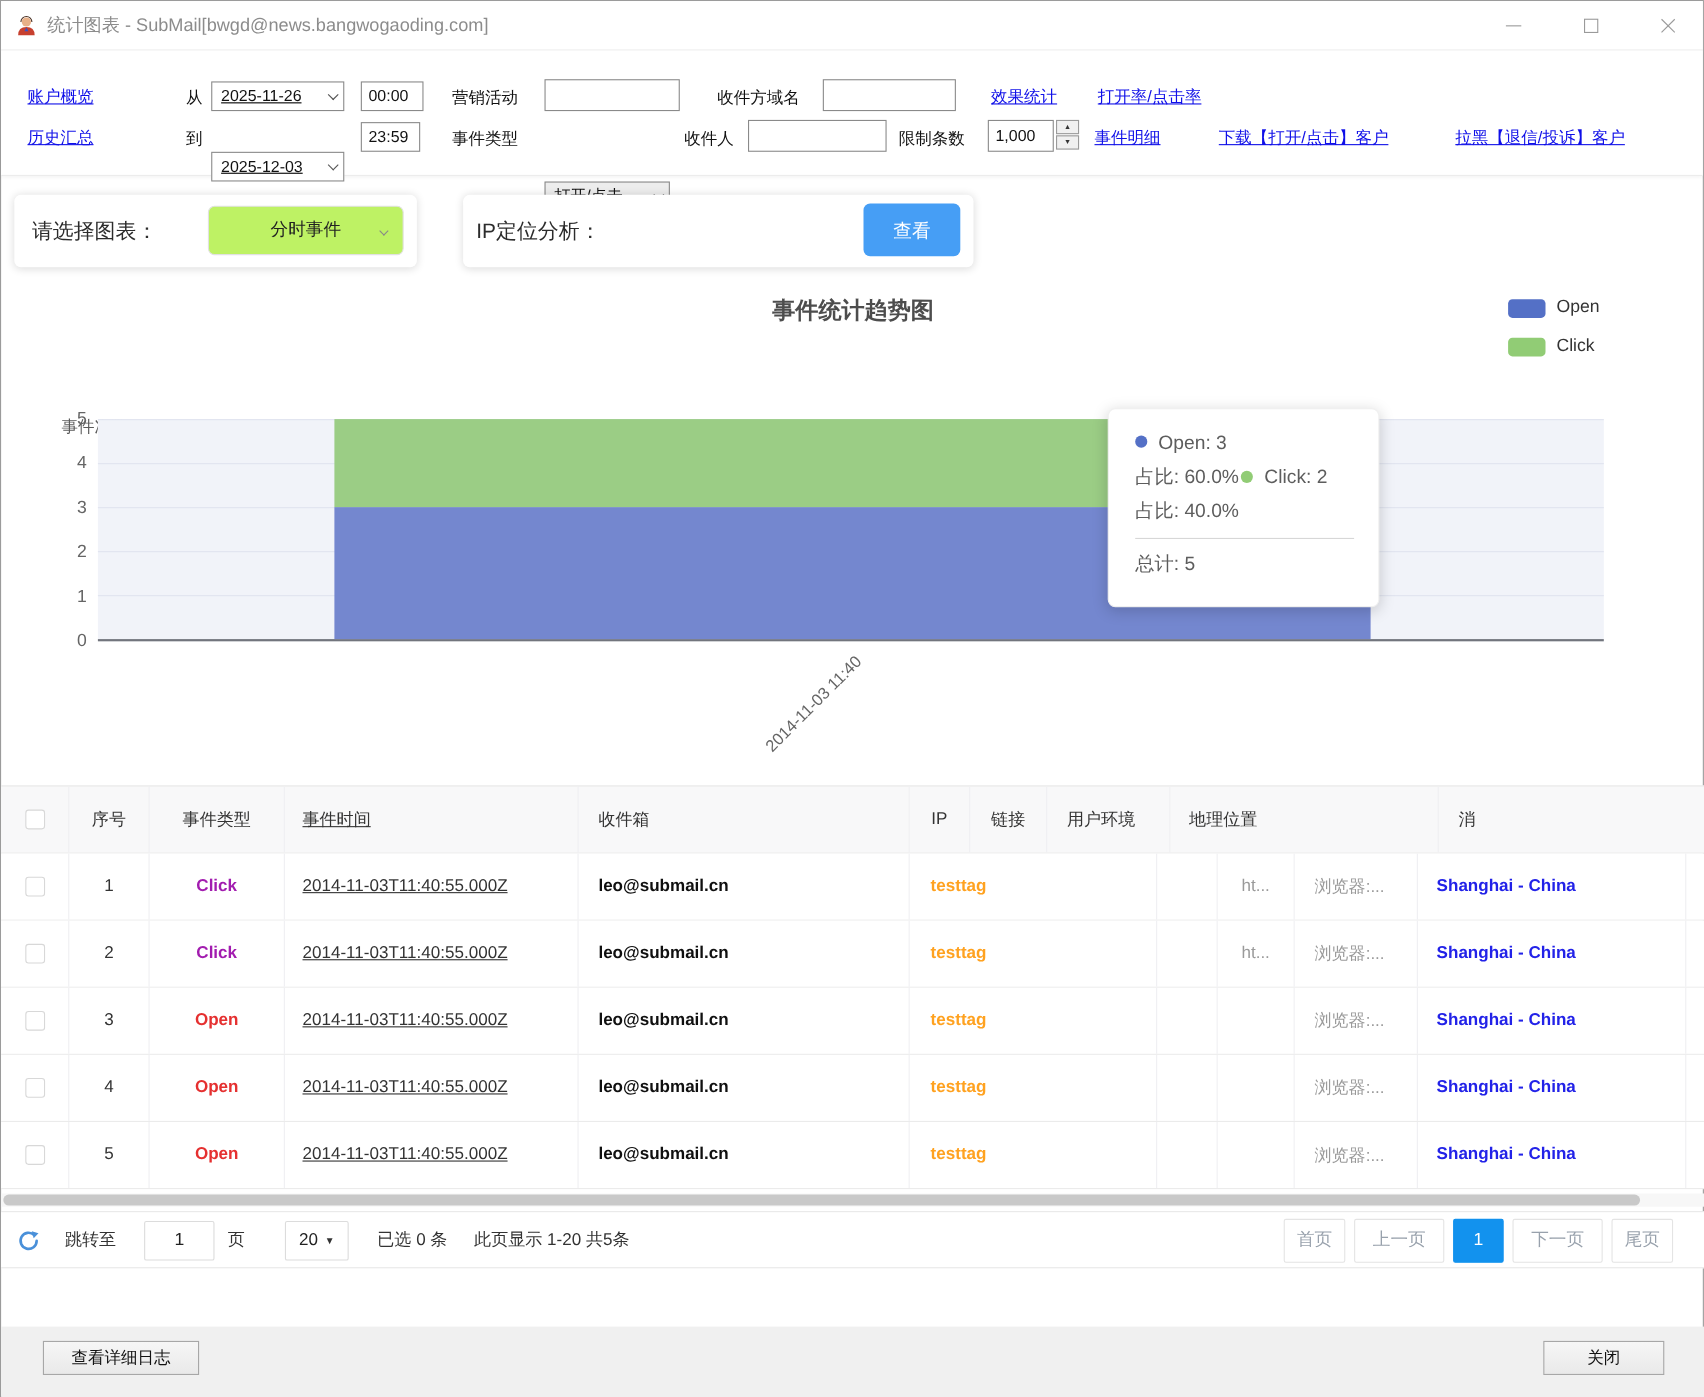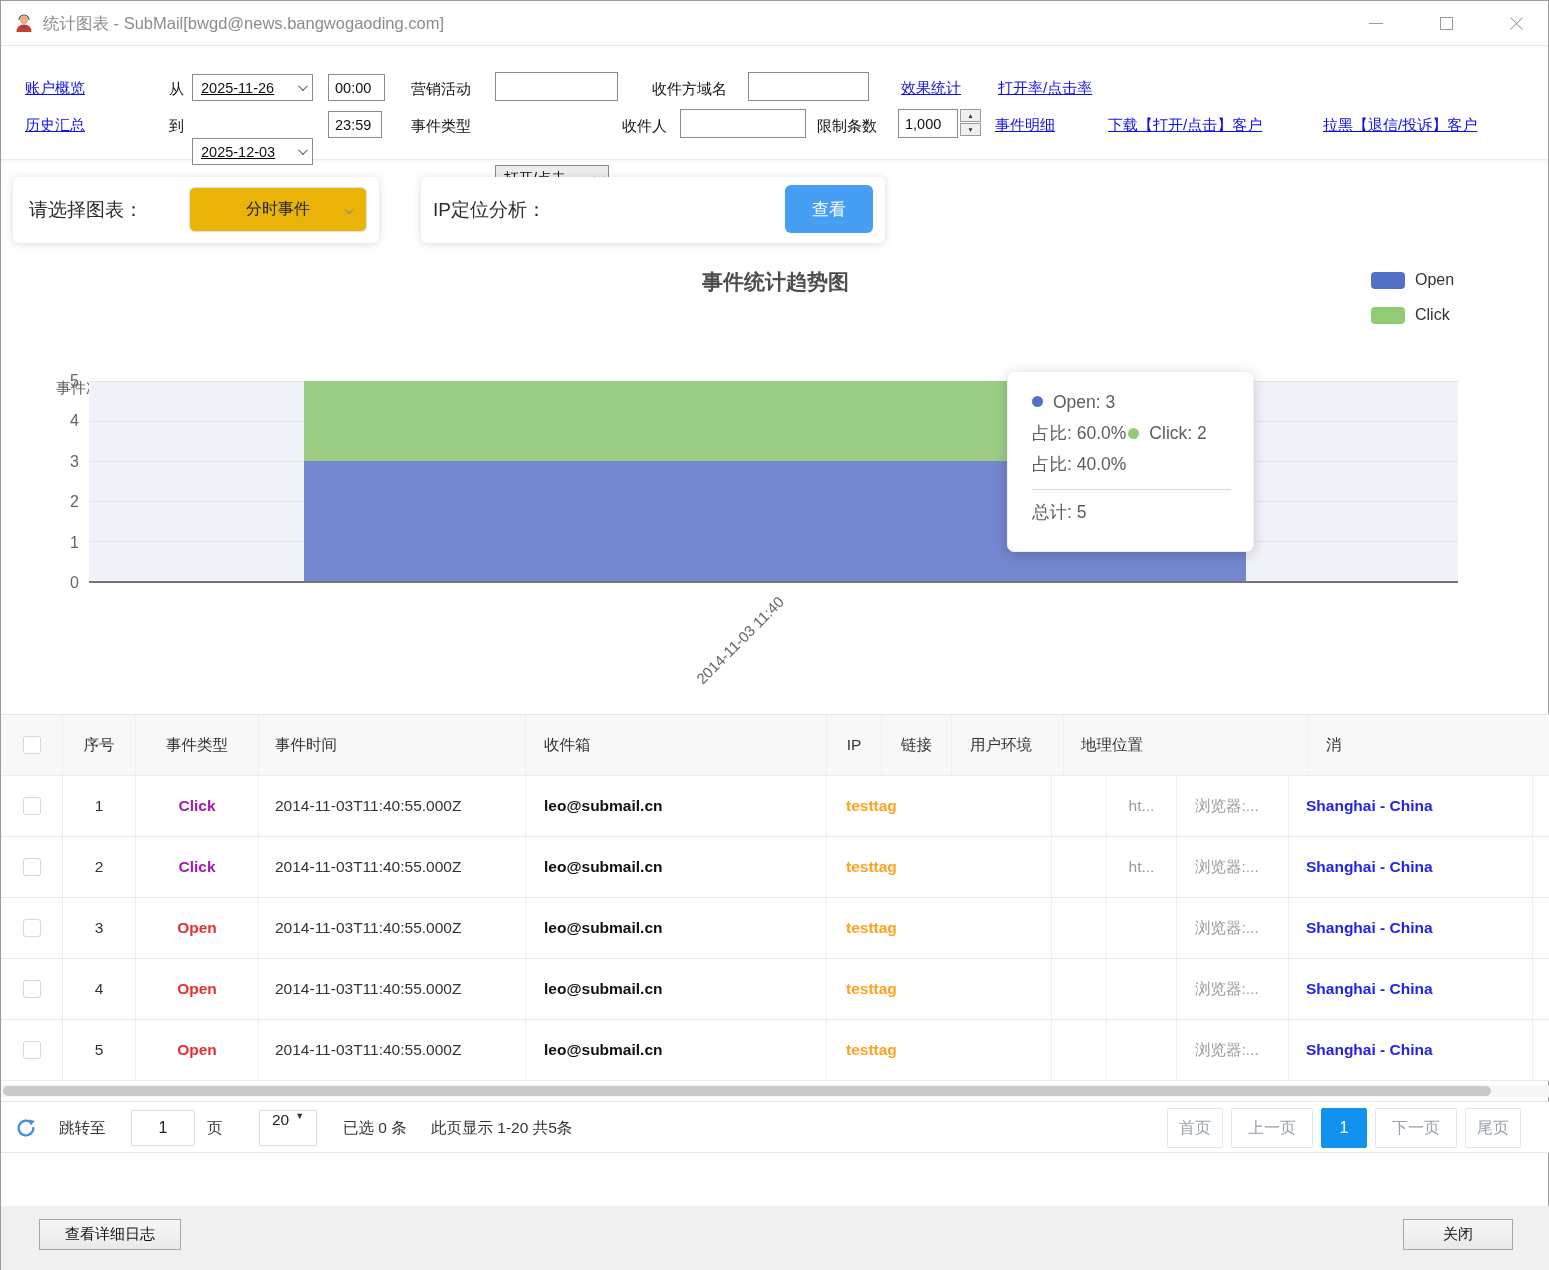--- a/index.html
+++ b/index.html
@@ -27,21 +27,21 @@
   .combo { background:#fff; border:1px solid #8a8a8a; height:27px; font-size:14.5px; color:#111; display:flex; align-items:center; padding:0 22px 0 8px; position:relative; cursor:pointer; white-space:nowrap; }
   .combo.gray { background:#ededed; }
   .chev { position:absolute; right:7px; top:9px; width:7px; height:7px; border-right:1.5px solid #555; border-bottom:1.5px solid #555; transform:rotate(45deg) translateY(-2px); }
   .tbx { border:1px solid #8a8a8a; height:27px; font-size:14.5px; padding:0 6px; color:#111; background:#fff; }
   .spin { position:absolute; display:flex; flex-direction:column; gap:1px; }
   .spin b { width:21px; height:13px; border:1px solid #9a9a9a; background:#f0f0f0; font-size:6.5px; color:#333; display:flex; align-items:center; justify-content:center; cursor:pointer; font-weight:normal; }
 
   
   .card { position:absolute; background:#fff; border-radius:6px; box-shadow:0 1px 8px rgba(0,0,0,.14); }
   .card .clabel { font-size:19px; color:#2c2c2c; position:absolute; top:20px; }
-  .dropdown { position:absolute; top:10px; height:45px; border:1px solid #e1e1e1; border-radius:6px; background:#eab308; display:flex; align-items:center; justify-content:center; font-size:16px; color:#222; cursor:pointer; }
+  .dropdown { position:absolute; top:10px; height:45px; border:1px solid #e1e1e1; border-radius:6px; background:#bef264; display:flex; align-items:center; justify-content:center; font-size:16px; color:#222; cursor:pointer; }
   .dropdown .dchev { position:absolute; right:14px; top:19px; width:6px; height:6px; border-right:1.3px solid #888; border-bottom:1.3px solid #888; transform:rotate(45deg); }
   .btn-view { position:absolute; border:none; border-radius:6px; background:var(--accent-blue,#469ef5); color:#fff; font-size:17px; cursor:pointer; font-family:inherit; }
 
   
   .chart { position:absolute; left:0; top:255px; width:1549px; height:458px; }
   .chart-title { position:absolute; left:0; top:12px; width:1549px; text-align:center; font-size:21px; font-weight:bold; color:#4d4d4d; }
   .legend-item { position:absolute; display:flex; align-items:center; gap:10px; cursor:pointer; }
   .legend-swatch { width:34px; height:17px; border-radius:4px; }
   .legend-label { font-size:16px; color:#333; }
   .ylabel { position:absolute; left:55px; top:83px; font-size:15px; color:#5a5a5a;margin-top:40px; }
@@ -62,21 +62,21 @@
 
   
   .dtable { position:absolute; left:0; top:713px; width:1549px; }
   .trow { display:flex; height:61px; background:#fff; border-bottom:1px solid #ebebeb; }
   .trow.thead { height:62px; background:#f8f8f9; border-top:1px solid #e7e7e7; }
   .tcell { flex:none; display:flex; align-items:center; padding:0 8px 0 18px; border-right:1px solid #efeff2; overflow:hidden; white-space:nowrap; font-size:15.5px; color:#333; }
   .c0 { width:62px; justify-content:center; padding:0; }
   .c1 { width:73px; justify-content:center; padding:0; }
   .c2 { width:123px; justify-content:center; padding:0; font-weight:bold; }
   .thead .c2 { font-weight:normal; }
-  .c3 { width:267px; padding-left:16px; }
+  .c3 { width:267px; padding-left:16px;text-decoration:underline; }
   .c4 { width:301px; font-weight:bold; color:#101010; }
   .thead .c4 { font-weight:normal; color:#333; }
   .c5 { width:225px; padding-left:19px; font-weight:bold; color:var(--tag-text,#ffa220); }
   .thead .c5 { font-weight:normal; color:#333; }
   .c6 { width:55px; justify-content:center; padding:0; }
   .c7 { width:70px; justify-content:center; padding:0; color:#9a9a9a; }
   .thead .c7 { color:#333; }
   .c8 { width:112px; color:#9a9a9a; }
   .thead .c8 { color:#333; }
   .c9 { width:244px; padding-left:17px; font-weight:bold; color:var(--geo-text,#2222e8); }
@@ -88,21 +88,21 @@
   .cbx { width:18px; height:18px; border:1.5px solid #d8d8d8; border-radius:3px; background:#fff; cursor:pointer; }
 
   
   .hscroll { position:absolute; left:0; top:1084px; width:1549px; height:12px; background:#f7f7f7; }
   .hthumb { position:absolute; left:2px; top:1px; width:1488px; height:10px; background:#c9c9c9; border-radius:5px; cursor:pointer; }
 
   
   .pager { position:absolute; left:0; top:1100px; width:1549px; height:52px; background:#fff; border-top:1px solid #e8e8e8; border-bottom:1px solid #e8e8e8; }
   .pager .ptext { position:absolute; top:0; line-height:52px; font-size:15.5px; color:#333; white-space:nowrap; }
   .pg-input { position:absolute; left:130px; top:8px; width:64px; height:36px; border:1px solid #dcdcdc; border-radius:2px; text-align:center; font-size:16px; color:#222; }
-  .pg-size { position:absolute; left:258px; top:8px; width:58px; height:36px; border:1px solid #dcdcdc; border-radius:2px; display:flex; justify-content:center; gap:6px; font-size:15.5px; color:#222; cursor:pointer; }
+  .pg-size { position:absolute; left:258px; top:8px; width:58px; height:36px; border:1px solid #dcdcdc; border-radius:2px; display:flex; align-items:center; justify-content:center; gap:6px; font-size:15.5px; color:#222; cursor:pointer; }
   .pg-size .caret { font-size:9px; color:#333; }
   .pg-btns { position:absolute; right:29px; top:6px; display:flex; gap:8px; }
   .pg-btn { height:40px; line-height:38px; text-align:center; border:1px solid #e4e4e4; border-radius:2px; background:#fff; color:#98a1ac; font-size:16px; cursor:pointer; }
   .pg-btn.w1 { width:56px; } .pg-btn.w2 { width:82px; } .pg-btn.w3 { width:46px; }
   .pg-btn.active { background:var(--active-page,#1292ee); border-color:var(--active-page,#1292ee); color:#fff; }
   .refresh { position:absolute; left:14px; top:15px; width:22px; height:22px; cursor:pointer; }
 
   
   .footer { position:absolute; left:0; top:1205px; width:1549px; height:65px; background:#f0f0f0; }
   .win-btn { position:absolute; top:13px; height:31px; border:1px solid #a7a7a7; background:linear-gradient(#f6f6f6,#e9e9e9); font-size:15px; color:#111; font-family:inherit; cursor:pointer; }

